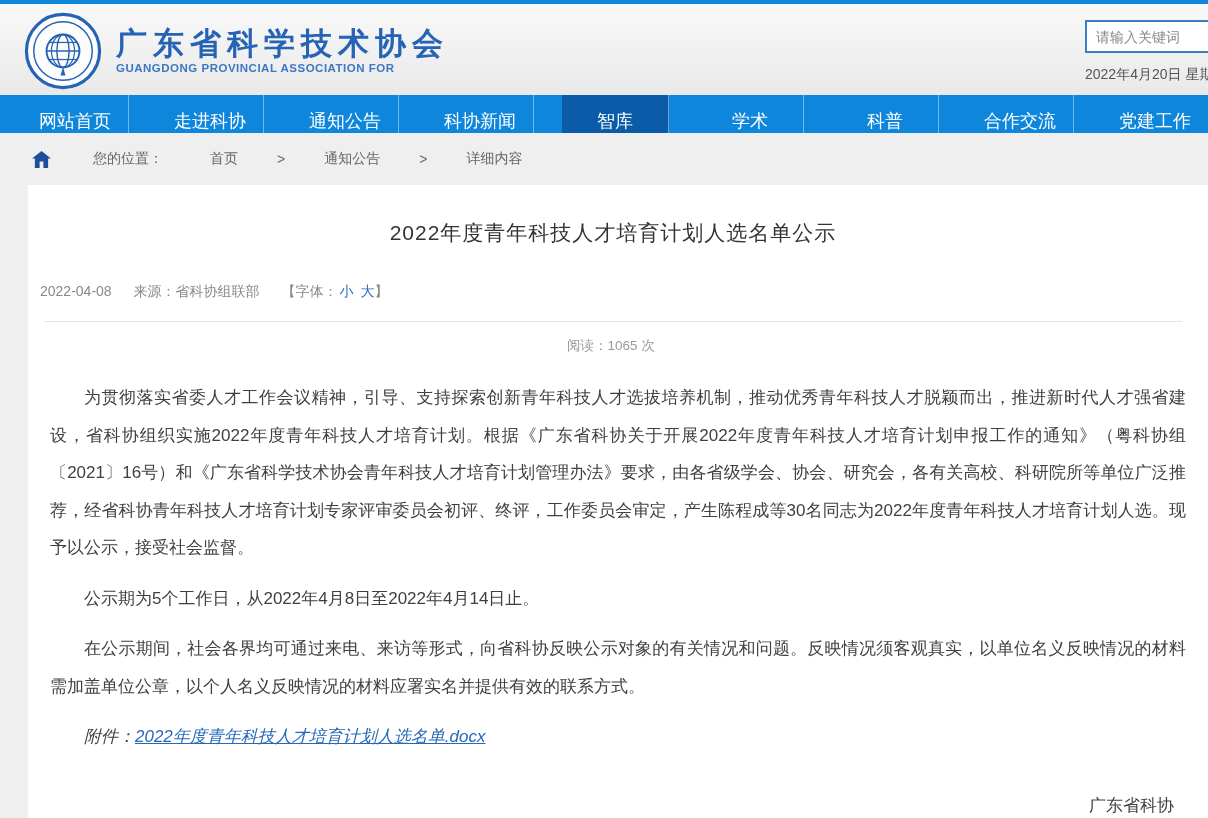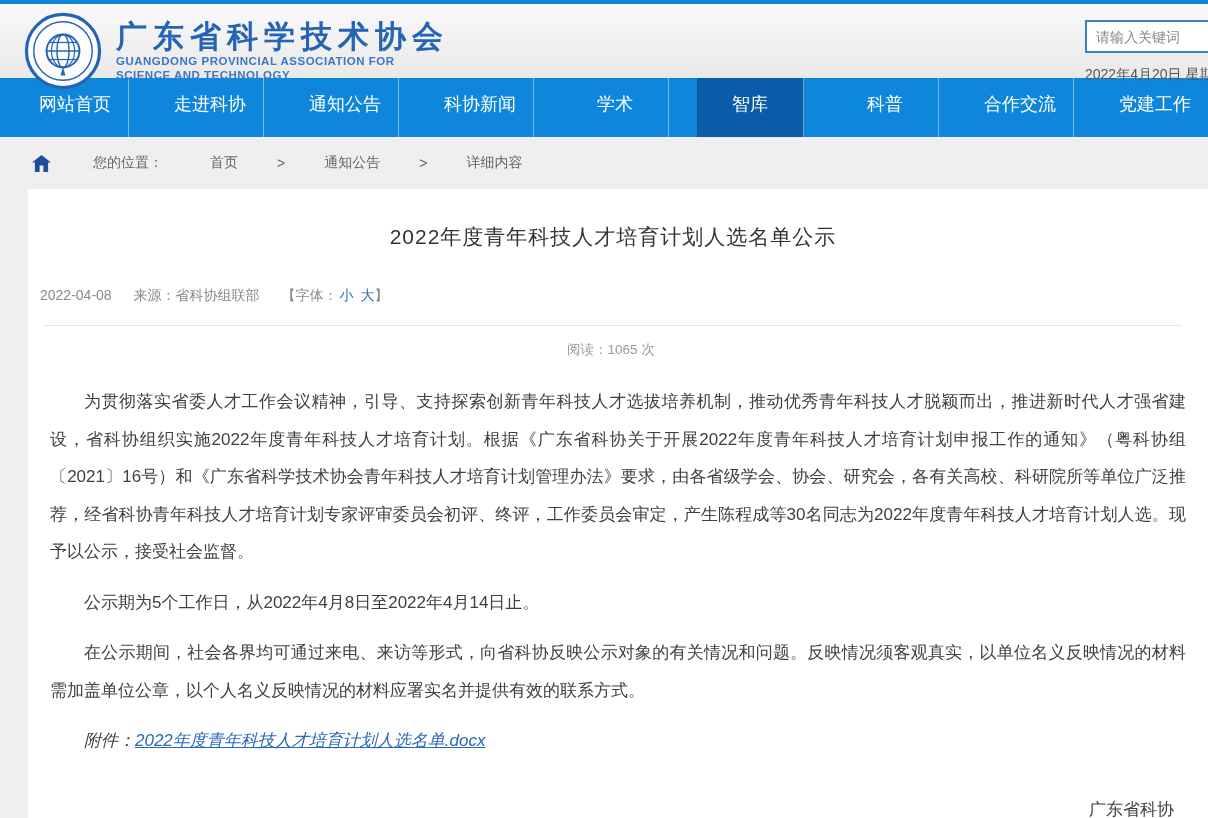--- a/index.html
+++ b/index.html
@@ -8,21 +8,21 @@
     font-family: "Liberation Sans", "DejaVu Sans", sans-serif;
     background: #efefef;
     position: relative;
   }
 
   
   .top-strip { height: 4px; background: #0e86dc; }
 
   
   .header {
-    height: 74px;
+    height: 91px;
     background: linear-gradient(#f9f9f9, #e9e9e9);
     position: relative;
   }
   .brand {
     position: absolute; left: 24px; top: 8px;
     display: flex; align-items: center; cursor: pointer;
   }
   .emblem { width: 78px; height: 78px; margin-right: 14px; }
   .brand-text .zh {
     font-size: 31px; font-weight: bold; color: #2563b4;
@@ -40,21 +40,21 @@
     font-family: "Liberation Sans", sans-serif;
   }
   .search-input::placeholder { color: #8a8a8a; }
   .header-date {
     position: absolute; left: 1085px; top: 62px;
     font-size: 14px; color: #555; white-space: nowrap;
   }
 
   
   .nav {
-    height: 59px; background: #0e86dc;
+    height: 38px; background: #0e86dc;
     display: flex; padding-left: 22px; gap: 28px;
   }
   .nav-item {
     flex: 1; list-style: none; text-align: center;
     line-height: 53px; font-size: 18px; color: #fff;
     border-right: 1px solid rgba(255,255,255,0.42);
     cursor: pointer; white-space: nowrap;
   }
   .nav-item:last-child { border-right: none; }
   .nav-item.active { background: #0a5ba8; }
@@ -113,36 +113,35 @@
       <ellipse cx="32" cy="32" rx="5" ry="13.5" fill="none" stroke="#2563b4" stroke-width="1.2"></ellipse>
       <ellipse cx="32" cy="32" rx="9.5" ry="13.5" fill="none" stroke="#2563b4" stroke-width="1"></ellipse>
       <line x1="18.5" y1="32" x2="45.5" y2="32" stroke="#2563b4" stroke-width="1.2"></line>
       <line x1="20.5" y1="25" x2="43.5" y2="25" stroke="#2563b4" stroke-width="1"></line>
       <line x1="20.5" y1="39" x2="43.5" y2="39" stroke="#2563b4" stroke-width="1"></line>
       <path d="M32 45 L30 52 L34 52 Z" fill="#2563b4"></path>
     </svg>
     <div class="brand-text">
       <div class="zh">广东省科学技术协会</div>
       <div class="en">GUANGDONG PROVINCIAL ASSOCIATION FOR</div>
-      <div class="en">SCIENCE AND TECHNOLOGY</div>
     </div>
   </div>
   <div class="search-wrap">
     <input class="search-input" type="text" placeholder="请输入关键词" style="">
   </div>
   <div class="header-date">2022年4月20日 星期三</div>
 </div>
 
 <ul class="nav">
   <li class="nav-item">网站首页</li>
   <li class="nav-item">走进科协</li>
   <li class="nav-item">通知公告</li>
   <li class="nav-item">科协新闻</li>
+  <li class="nav-item active">智库</li>
   <li class="nav-item">学术</li>
-  <li class="nav-item active">智库</li>
   <li class="nav-item">科普</li>
   <li class="nav-item">合作交流</li>
   <li class="nav-item">党建工作</li>
 </ul>
 
 <div class="breadcrumb-bar">
   <svg class="home-icon" viewBox="0 0 20 18">
     <path d="M10 0 L20 8 L17 8 L17 18 L12 18 L12 11 L8 11 L8 18 L3 18 L3 8 L0 8 Z" fill="#1d4e9e"></path>
   </svg>
   <span class="crumb-prefix">您的位置：</span>

